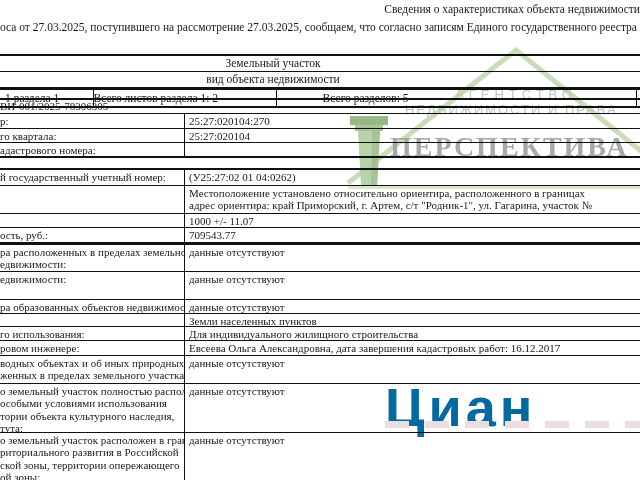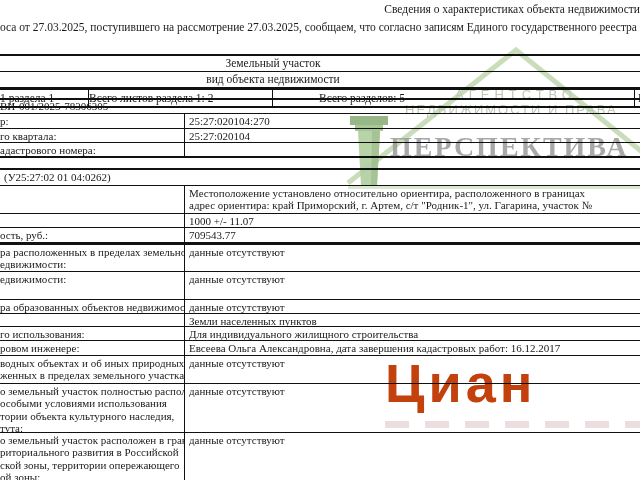--- a/index.html
+++ b/index.html
@@ -14,39 +14,39 @@
   #doc-intro{top:21px;left:0;white-space:nowrap;font-size:11.5px}
   
   .sec{position:absolute;left:0;width:640px;background:transparent}
   .sec{border-top:2px solid #111;border-bottom:2px solid #111}
   #secA{top:54px}
   #secA .hr{height:15px;line-height:15px;font-size:11.5px;text-align:center}
   #secA .hr .cw{width:546px;text-align:center}
   #secA .hr1{border-bottom:1px solid #111}
   #secB{top:88px;display:flex;height:16px;line-height:16px;font-size:11.5px;white-space:nowrap}
   .bcell{overflow:hidden}
-  .b1{width:88px;border-right:1.5px solid #111;}
+  .b1{width:88px;border-right:1.5px solid #111;padding-left:5px}
   .b2{width:183px;border-right:1.5px solid #111;}
   .b3{width:315px;border-right:1.5px solid #111;padding-left:46px}
   .b4{flex:1;padding-left:3px}
   #secC{top:98px}
   #secD{top:168px}
   #secE{top:243px}
   .frow{height:13px;line-height:13px;font-size:11px;border-bottom:1px solid #111;white-space:nowrap}
   .row{display:flex;border-bottom:1px solid #111}
   .row.last{border-bottom:none}
   .row.thick{border-bottom:1.5px solid #111}
   .lab{width:184px;border-right:1.5px solid #111;font-size:11px;line-height:12.4px;padding-top:1px;overflow:hidden}
   .val{flex:1;padding-left:4px;font-size:11px;line-height:12.4px;padding-top:1px;overflow:hidden}
   .lab div,.val div{white-space:nowrap}
   
   #wm{position:absolute;top:0;left:0;width:640px;height:480px;pointer-events:none;mix-blend-mode:multiply}
   #cian-text{
-    position:absolute;left:385px;top:356px;font-family:"Liberation Sans",sans-serif;
-    font-weight:bold;font-size:54px;color:#c2410c;letter-spacing:4px;line-height:54px;
+    position:absolute;left:385px;top:380px;font-family:"Liberation Sans",sans-serif;
+    font-weight:bold;font-size:54px;color:#0369a1;letter-spacing:4px;line-height:54px;
   }
   #cian-dashes{
     position:absolute;left:385px;top:421px;width:255px;height:7px;
     background:repeating-linear-gradient(90deg,#ecdede 0 24px,transparent 24px 40px);
   }
 </style>
 </head>
 <body>
 
 <div class="abs" id="doc-title">Сведения о характеристиках объекта недвижимости</div>
@@ -88,20 +88,23 @@
   </div>
   <div class="row last" style="height:13px">
     <div class="lab">
         <div>адастрового номера:</div>
       </div>
   </div>
 </div>
 
 <div class="sec" id="secD">
   <div class="row" style="height:15px">
+    <div class="lab">
+        <div>й государственный учетный номер:</div>
+      </div>
     <div class="val">
         <div>(У25:27:02 01 04:0262)</div>
       </div>
   </div>
   <div class="row" style="height:27px">
     <div class="lab"></div>
     <div class="val">
       <div>Местоположение установлено относительно ориентира, расположенного в границах</div>
       <div>адрес ориентира: край Приморский, г. Артем, с/т "Родник-1", ул. Гагарина, участок №</div>
     </div>

